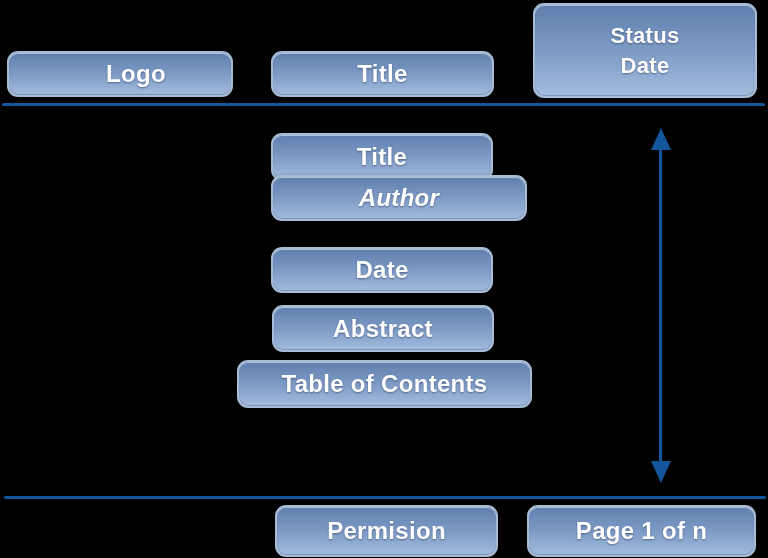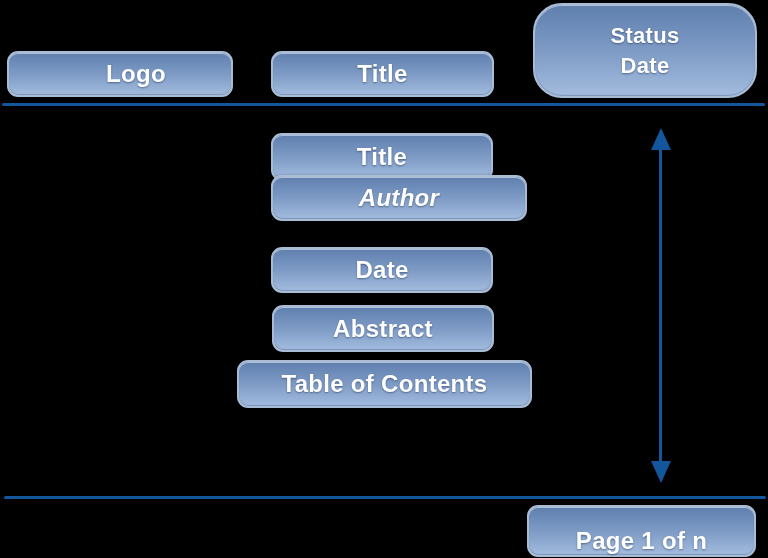--- a/index.html
+++ b/index.html
@@ -35,29 +35,29 @@
     text-shadow: 0 1px 2px rgba(10,25,60,0.45);
   }
   .node.multiline {
     flex-direction: column;
     font-size: 22px;
     line-height: 30px;
   }
   
   .box-logo        { left: 7px;   top: 51px;  width: 226px; height: 46px; padding-left: 32px; }
   .box-header-title{ left: 271px; top: 51px;  width: 223px; height: 46px; }
-  .box-status      { left: 533px; top: 3px;   width: 224px; height: 95px; border-radius: 29px; }
+  .box-status      { left: 533px; top: 3px;   width: 224px; height: 95px; }
   .box-body-title  { left: 271px; top: 133px; width: 222px; height: 48px; }
   .box-author      { left: 271px; top: 175px; width: 256px; height: 46px; font-style: italic; }
   .box-date        { left: 271px; top: 247px; width: 222px; height: 46px; }
   .box-abstract    { left: 272px; top: 305px; width: 222px; height: 47px; }
   .box-toc         { left: 237px; top: 360px; width: 295px; height: 48px; }
   .box-institution { left: 5px;   top: 505px; width: 227px; height: 52px; }
   .box-permission  { left: 275px; top: 505px; width: 223px; height: 52px; }
-  .box-page        { left: 527px; top: 505px; width: 229px; height: 52px; align-items: flex-end; }
+  .box-page        { left: 527px; top: 505px; width: 229px; height: 52px; }
   
   .hline {
     position: absolute;
     height: 3px;
     background: #14569b;
     border-radius: 2px;
   }
   .hline-top    { left: 2px; top: 103px; width: 763px; }
   .hline-bottom { left: 4px; top: 496px; width: 762px; }
   
@@ -120,17 +120,20 @@
   <div class="node box-abstract">
     <span>Abstract</span>
   </div>
 
   <div class="arrowhead arrowhead-up"></div>
   <div class="vline"></div>
   <div class="arrowhead arrowhead-down"></div>
 
   <div class="hline hline-bottom"></div>
 
+  <div class="node box-permission">
+    <span>Permision</span>
+  </div>
   <div class="node box-page">
     <span>Page 1 of n</span>
   </div>
 
 </div>
 
 </body></html>

